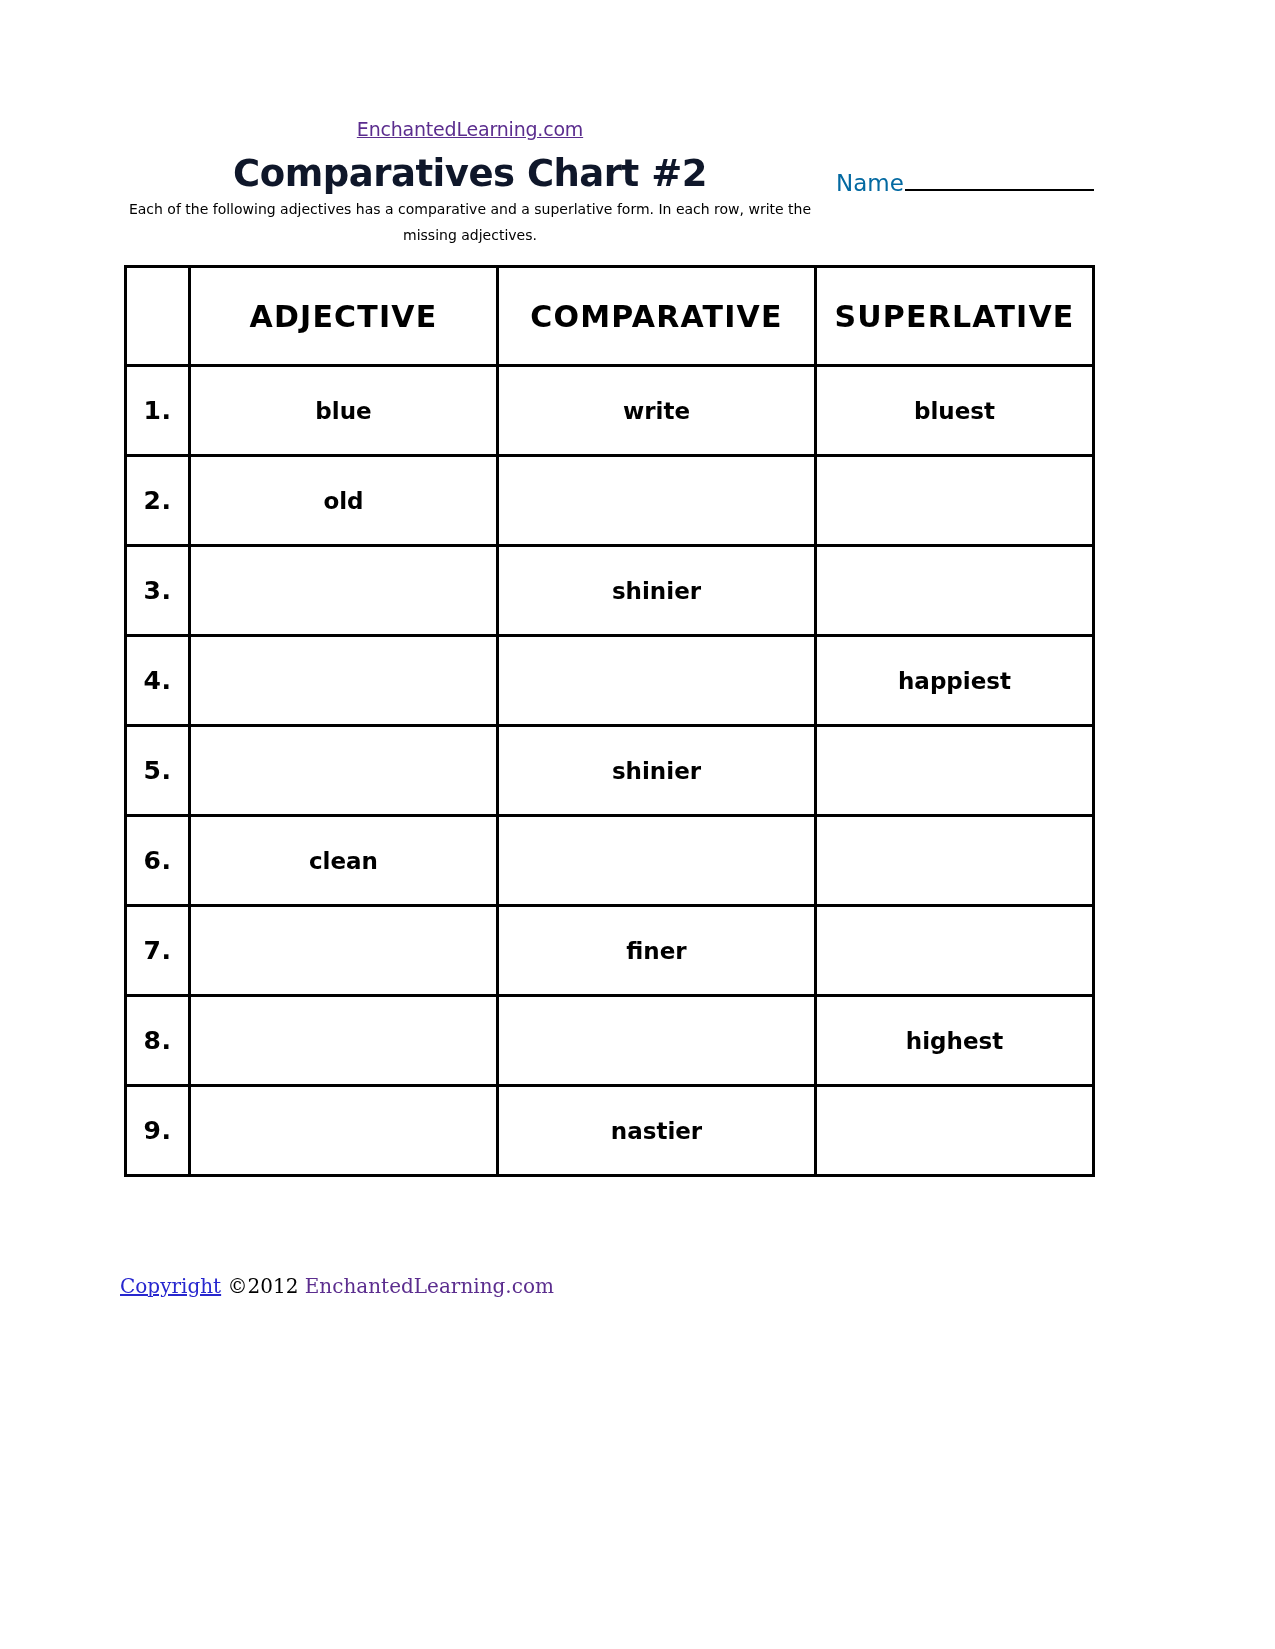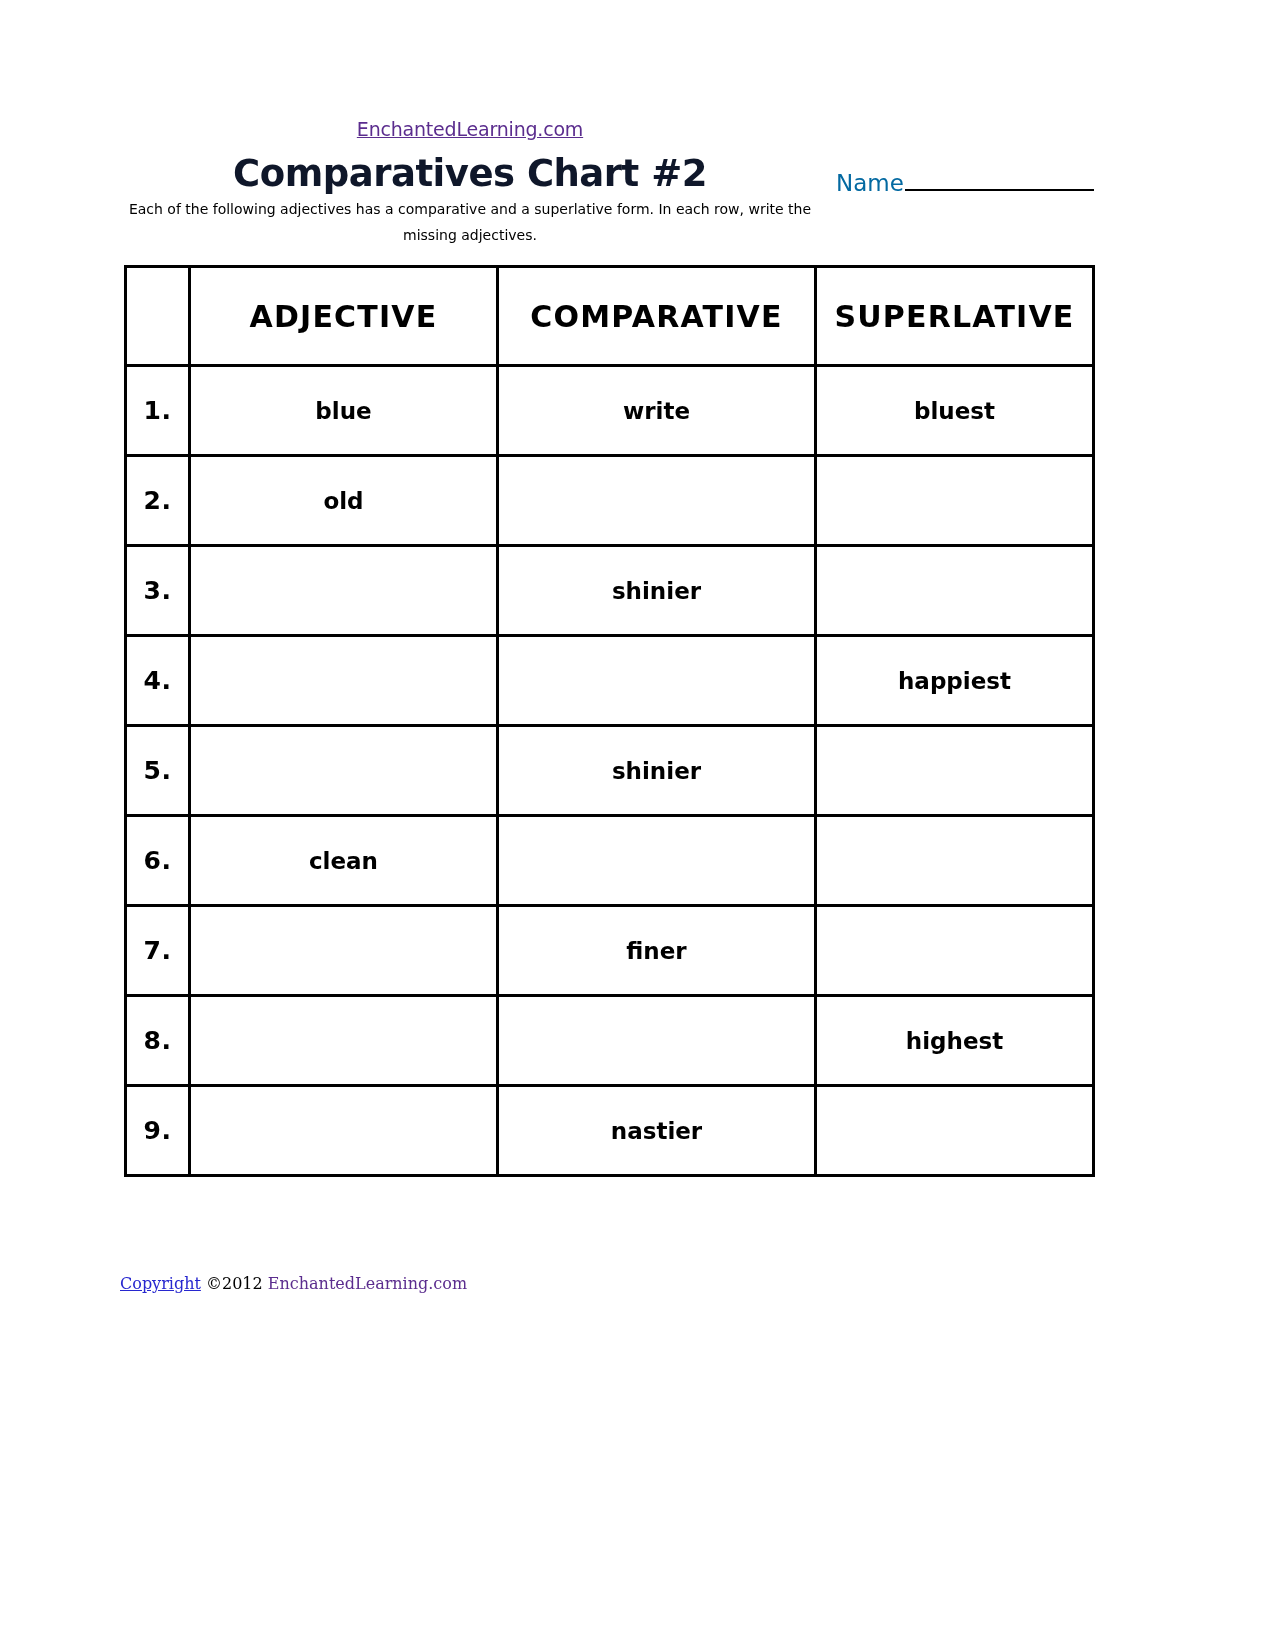--- a/index.html
+++ b/index.html
@@ -125,21 +125,21 @@
   .data-row td.word-cell.empty {
     font-size: 0;
   }
 
   
   #footer {
     position: absolute;
     left: 120px;
     top: 1274px;
     font-family: "DejaVu Serif", serif;
-    font-size: 16px;
+    font-size: 20px;
     white-space: nowrap;
   }
   #footer .copyright-link {
     color: #2727cf;
     text-decoration: underline;
   }
   #footer .copyright-mid {
     color: #000000;
     text-decoration: none;
   }

